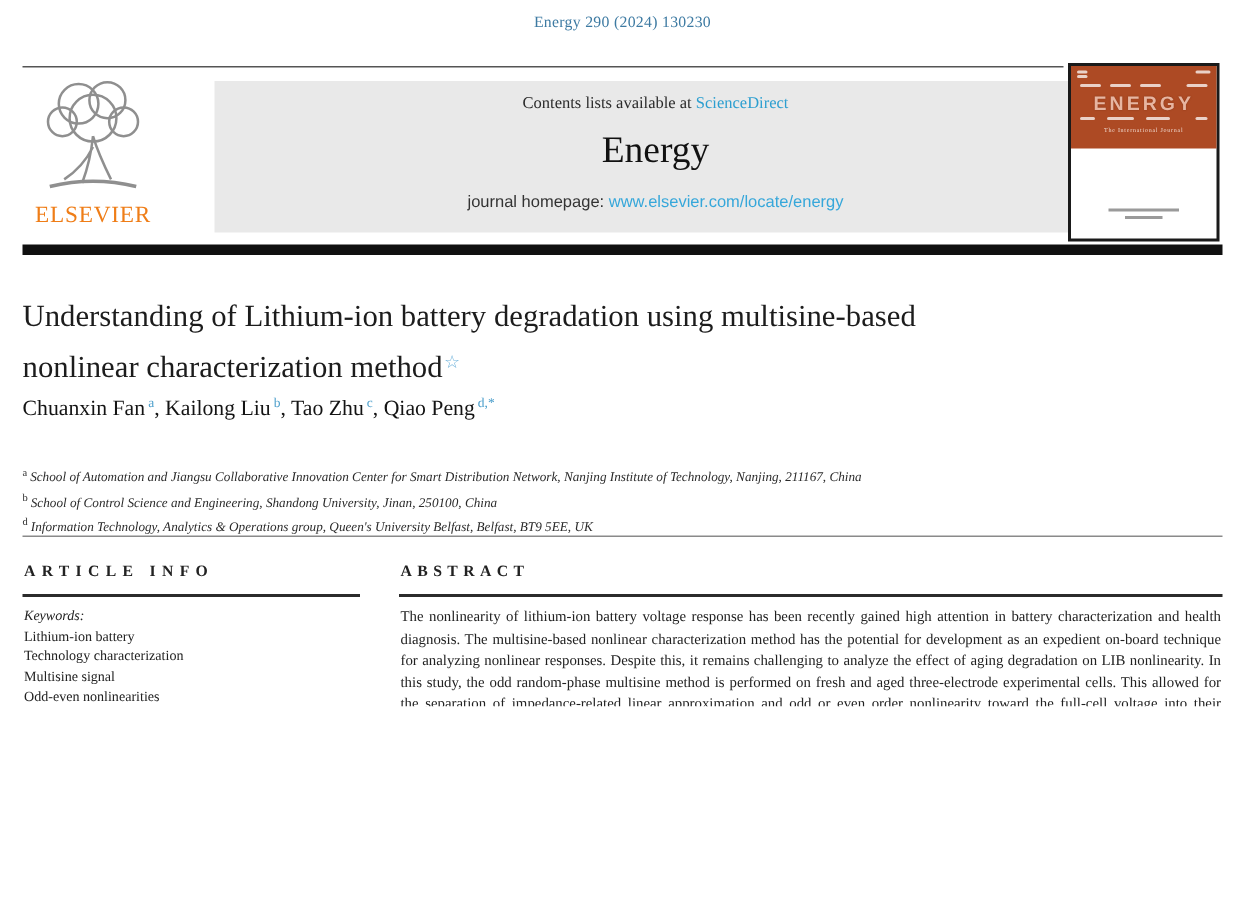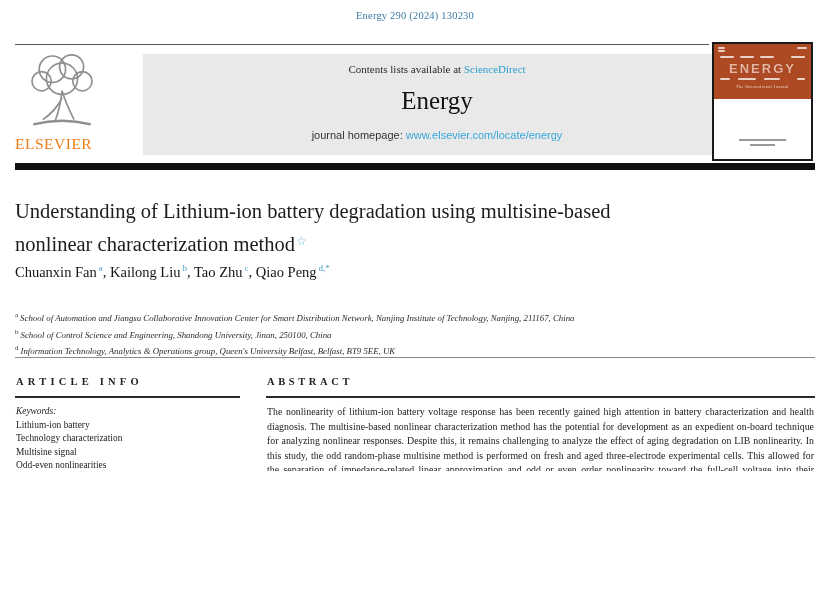--- a/index.html
+++ b/index.html
@@ -5,21 +5,21 @@
   html,body{margin:0;padding:0;background:#ffffff;}
   .page{position:relative;width:830px;height:471px;background:#fff;overflow:hidden;
         font-family:"Liberation Serif","DejaVu Serif",serif;color:#1b1b1b;}
   .abs{position:absolute;}
 
   
   .citation{top:10px;left:0;width:100%;text-align:center;font-size:10.5px;color:#3d7aa2;letter-spacing:.2px;}
 
   
   .rule-top{top:44px;left:15px;width:694px;height:1px;background:#555;}
-  .logo-wrap{top:50px;left:15px;width:94px;height:110px;text-align:left;}
+  .logo-wrap{top:50px;left:15px;width:94px;height:110px;text-align:center;}
   .logo-tree{display:block;margin:0 auto;}
   .logo-text{font-size:15.5px;color:#ef7d17;letter-spacing:.5px;margin-top:1px;}
   .header-box{top:54px;left:120px;width:588px;height:101px;background:#e9e9e9;text-align:center;margin-left:23px;}
   .contents-line{margin-top:9px;font-size:11px;color:#2b2b2b;}
   .link-blue{color:#2d9fd0;}
   .journal-name{margin-top:12px;font-size:25px;color:#111;}
   .homepage-line{margin-top:14px;font-size:11px;color:#333;
                  font-family:"Liberation Sans","DejaVu Sans",sans-serif;}
   .url-blue{color:#36a7da;}
 

